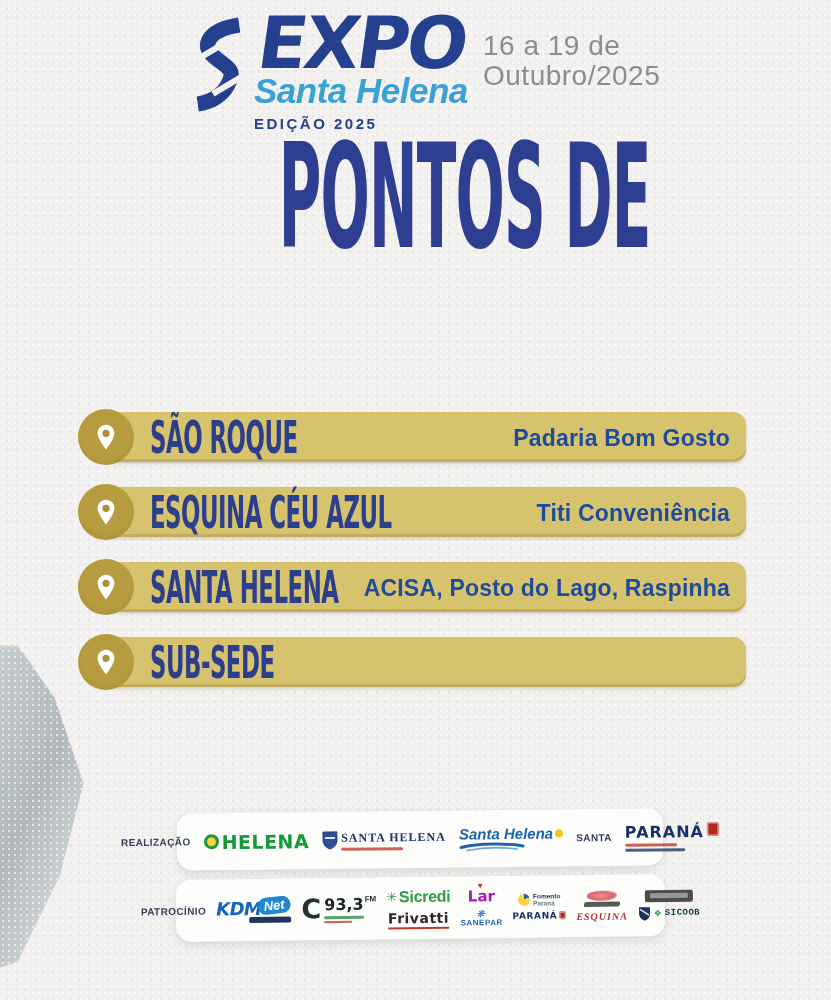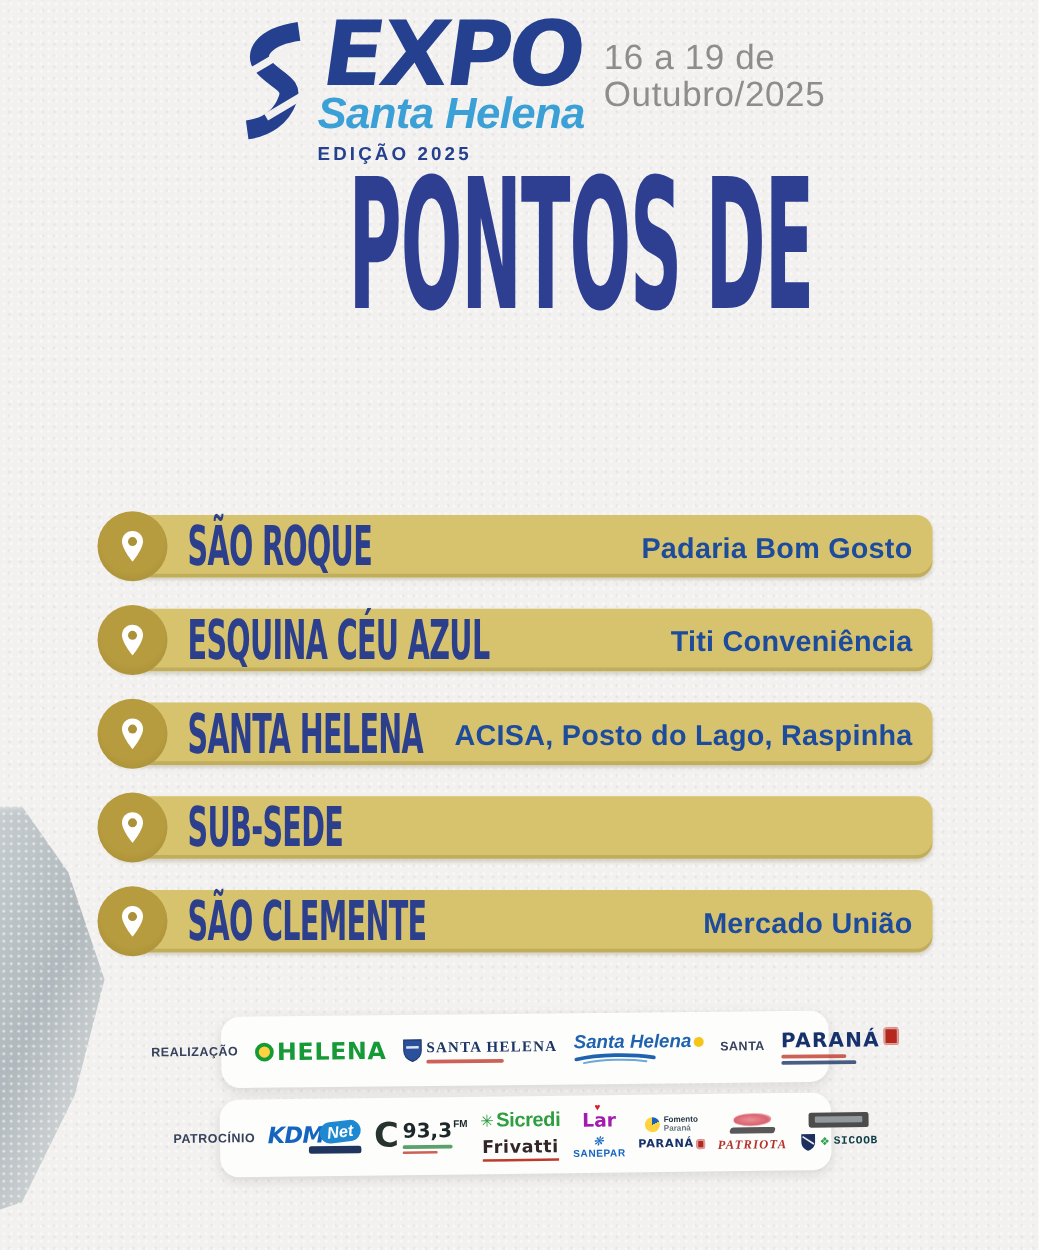--- a/index.html
+++ b/index.html
@@ -179,30 +179,20 @@
     </li>
     <li class="point-row">
       <span class="badge">
         <svg viewBox="0 0 24 24">
             <path d="M12 1.5C7.9 1.5 4.8 4.6 4.8 8.7c0 5.2 7.2 13.8 7.2 13.8s7.2-8.6 7.2-13.8c0-4.1-3.1-7.2-7.2-7.2z" fill="#ffffff"></path>
             <circle cx="12" cy="8.8" r="3.1" fill="#ab9139"></circle>
           </svg>
       </span>
       <span class="loc"><span class="loc-inner">SUB-SEDE</span></span>
     </li>
-    <li class="point-row">
-      <span class="badge">
-        <svg viewBox="0 0 24 24">
-            <path d="M12 1.5C7.9 1.5 4.8 4.6 4.8 8.7c0 5.2 7.2 13.8 7.2 13.8s7.2-8.6 7.2-13.8c0-4.1-3.1-7.2-7.2-7.2z" fill="#ffffff"></path>
-            <circle cx="12" cy="8.8" r="3.1" fill="#ab9139"></circle>
-          </svg>
-      </span>
-      <span class="loc"><span class="loc-inner">SÃO CLEMENTE</span></span>
-      <span class="vendor">Mercado União</span>
-    </li>
   </ul>
 
   <div class="footer-bar bar1">
     <span class="f-label">REALIZAÇÃO</span>
     <div class="logo">
       <span class="acisa-icon"></span>
       <span class="acisa-text">HELENA</span>
     </div>
     <div class="logo">
       <svg width="16" height="19" viewBox="0 0 16 19">
@@ -292,21 +282,21 @@
         <span class="crest-red tiny"></span>
       </div>
     </div>
 
     <div class="col">
       <div class="logo red-logo">
         <div class="pink-squiggle"></div>
         <div class="faux-line dark"></div>
       </div>
       <div class="logo">
-        <span class="patriota-text">PATRIOTA</span>
+        <span class="patriota-text">ESQUINA</span>
       </div>
     </div>
 
     <div class="col">
       <div class="block-logo">
         <div class="block-inner"></div>
       </div>
       <div class="logo sicoob-logo">
         <svg class="shield-ico" width="13" height="15" viewBox="0 0 13 15">
           <path d="M1,1 h11 v6.5 c0,4 -3.2,6.2 -5.5,6.9 c-2.3,-0.7 -5.5,-2.9 -5.5,-6.9 z" fill="#1c2f5e"></path>

